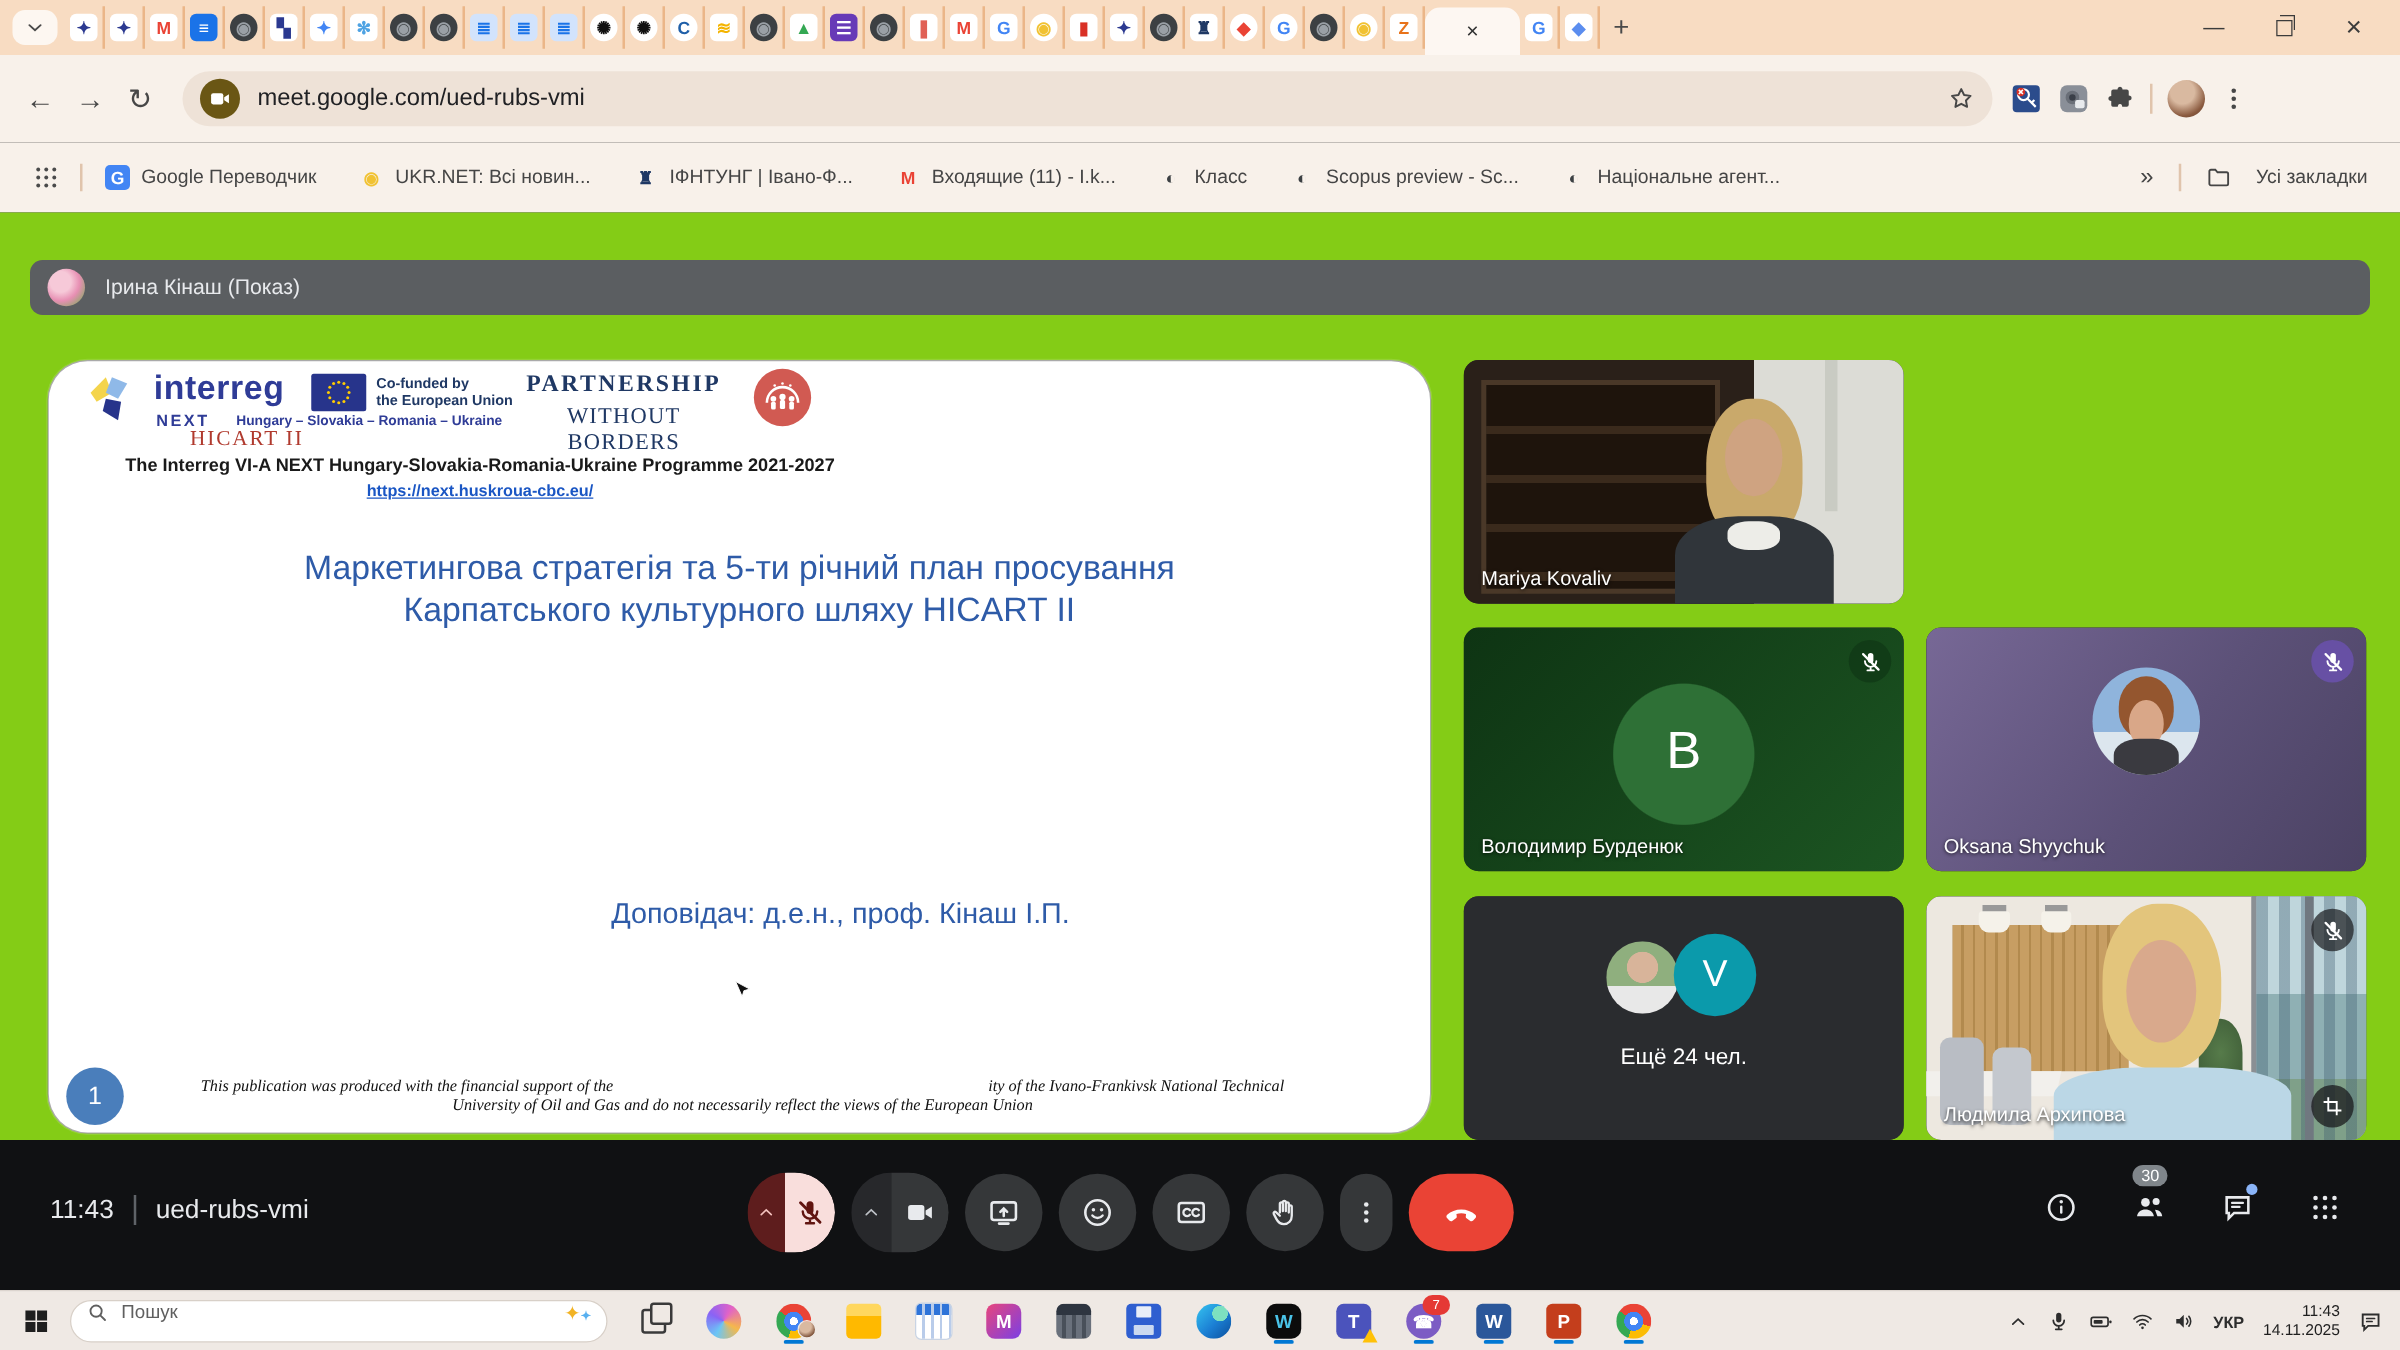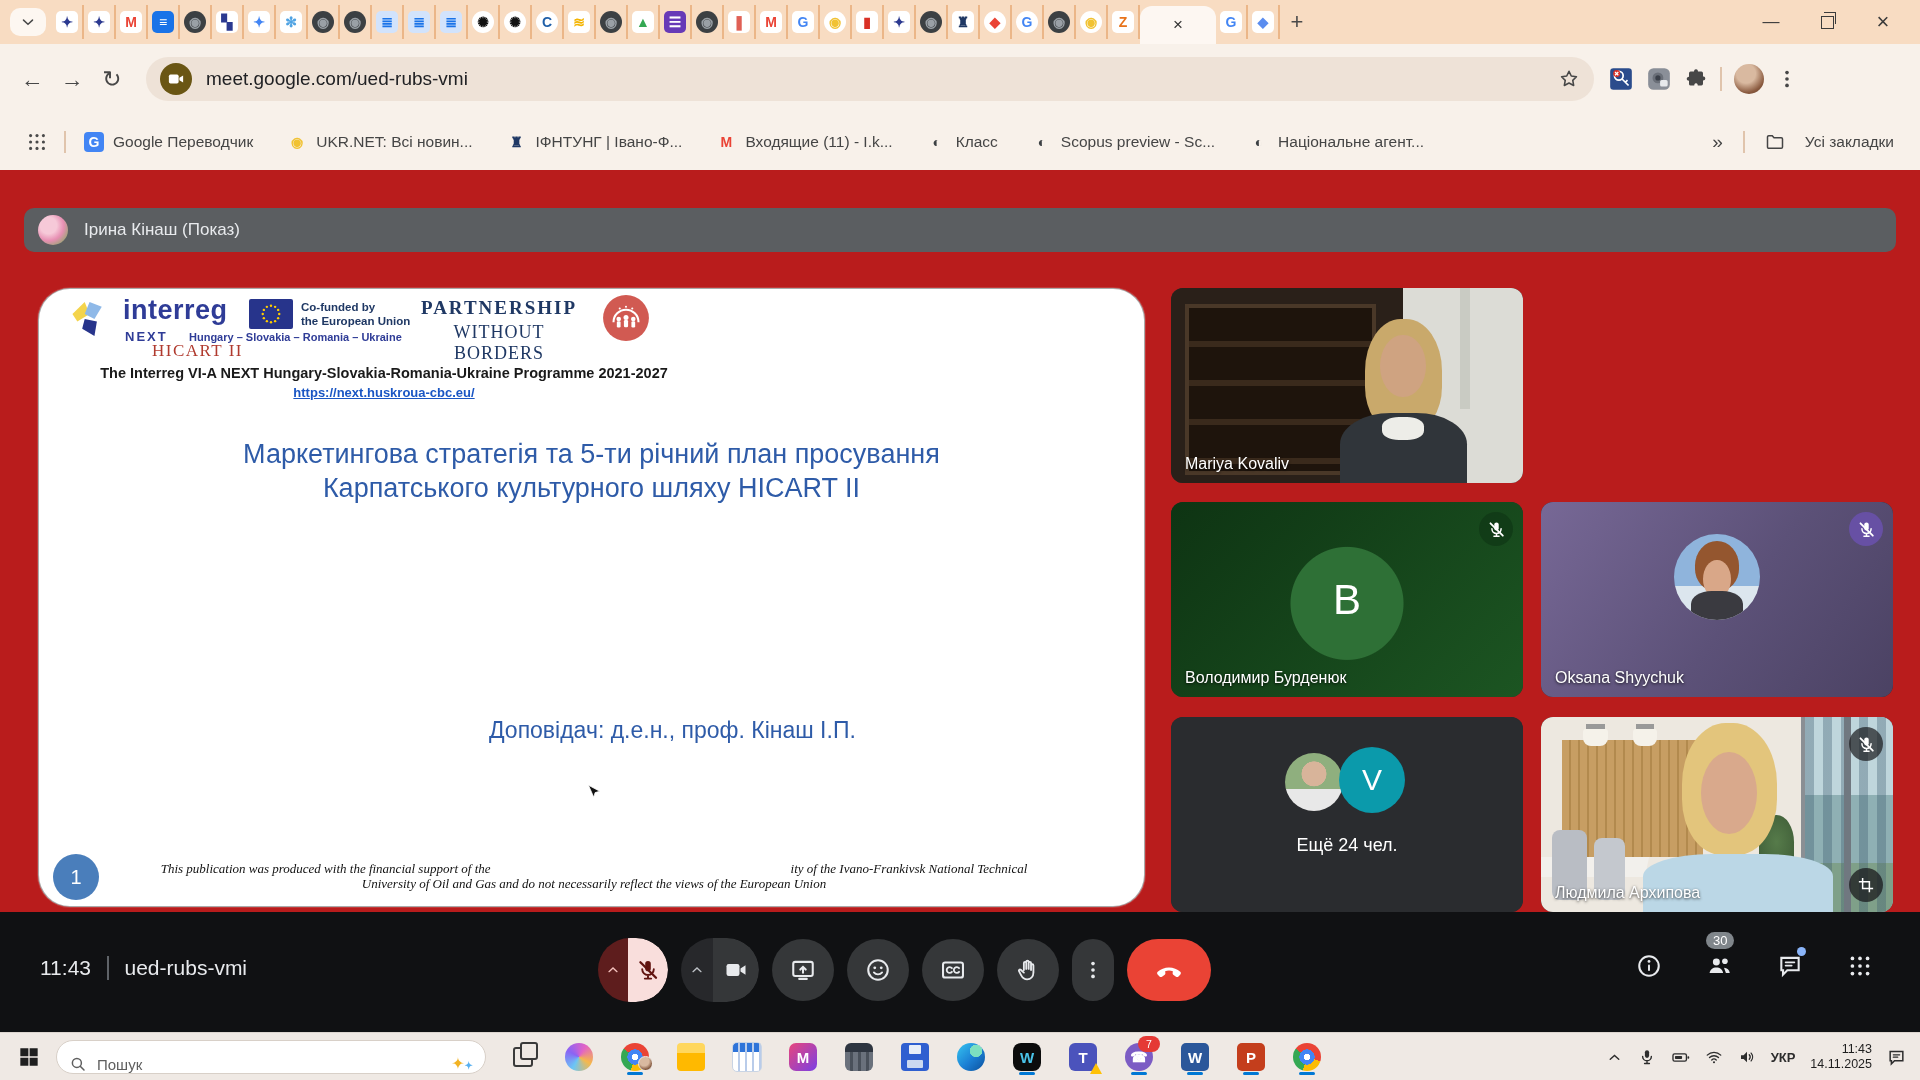--- a/index.html
+++ b/index.html
@@ -32,21 +32,21 @@
   #toolright{display:flex;align-items:center;gap:12px;margin-left:14px;color:#474747;}
   .extic{width:26px;height:26px;border-radius:5px;display:flex;align-items:center;justify-content:center;font-size:13px;font-weight:bold;}
   #avatar{width:30px;height:30px;border-radius:50%;background:radial-gradient(circle at 40% 32%,#D9B9A0 0 35%,#8A5A3F 70%,#5A3A28);}
   #bookbar{left:0;top:114px;width:1920px;height:56px;background:#F8F1EA;display:flex;align-items:center;}
   #appsgrid{margin-left:26px;margin-right:16px;color:#4a4a4a;}
   .bkdiv{width:2px;height:22px;background:#E0C4AC;margin-right:18px;}
   .bkitem{display:flex;align-items:center;gap:9px;margin-right:34px;color:#454545;font-size:15.5px;white-space:nowrap;}
   .bkic{width:20px;height:20px;border-radius:4px;display:flex;align-items:center;justify-content:center;font-size:14px;font-weight:bold;}
   #bkright{margin-left:auto;display:flex;align-items:center;gap:20px;padding-right:26px;color:#454545;font-size:15.5px;}
   
-  #meet{left:0;top:170px;width:1920px;height:862px;background:#b91c1c;}
+  #meet{left:0;top:170px;width:1920px;height:862px;background:#84cc16;}
   #banner{left:24px;top:38px;width:1872px;height:44px;background:#5B5E61;border-radius:10px;
           display:flex;align-items:center;gap:16px;padding-left:14px;box-sizing:border-box;}
   #banner .bav{width:30px;height:30px;border-radius:50%;background:radial-gradient(circle at 35% 35%,#F6C9D8 0 30%,#E78FB3 55%,#8FA86B 85%);}
   #banner span{color:#E8EAED;font-size:17px;}
   
   #slide{left:38px;top:118px;width:1105px;height:617px;background:#fff;border-radius:32px;
          border:1px solid #00000055;box-shadow:0 0 0 1px #ffffff22;}
   #slide *{box-sizing:border-box;}
   .s-abs{position:absolute;}
   #s-interreg{left:84px;top:6px;color:#2F3C97;font-weight:bold;font-size:27px;letter-spacing:.5px;}
@@ -157,21 +157,21 @@
   .cbtn.end{width:84px;height:62px;border-radius:32px;background:#EA4335;color:#fff;}
   #rightcluster{position:absolute;left:1636px;top:40px;display:flex;align-items:center;gap:44px;color:#E8EAED;}
   .rwrap{position:relative;}
   #cntbadge{position:absolute;left:0;top:-20px;background:#80868B;color:#fff;font-size:13px;border-radius:9px;padding:1px 7px;}
   #chatdot{position:absolute;right:-3px;top:-6px;width:9px;height:9px;border-radius:50%;background:#8AB4F8;}
   
   #taskbar{left:0;top:1032px;width:1920px;height:48px;background:#EFE9E4;border-top:1px solid #DCD5CF;
            display:flex;align-items:center;}
   #startbtn{margin-left:16px;color:#1F1F1F;flex:none;}
   #tsearch{margin-left:14px;width:430px;height:34px;background:#fff;border:1px solid #D8D0C8;border-radius:17px;
-           display:flex;align-items:flex-end;gap:10px;padding:0 12px;box-sizing:border-box;color:#5f5f5f;flex:none;}
+           display:flex;align-items:flex-start;gap:10px;padding:0 12px;box-sizing:border-box;color:#5f5f5f;flex:none;}
   #tsearch .stxt{font-size:15px;flex:1;}
   .spark{font-size:16px;color:#F2B324;}
   .spark b{font-size:10px;color:#58B0F0;}
   #tapps{display:flex;align-items:center;gap:26px;margin-left:22px;}
   .tbapp{position:relative;width:30px;height:34px;display:flex;align-items:center;justify-content:center;flex:none;}
   .appic{width:28px;height:28px;border-radius:6px;display:flex;align-items:center;justify-content:center;
          color:#fff;font-weight:bold;font-size:15px;}
   .activebar{position:absolute;bottom:-1px;left:7px;width:16px;height:3px;border-radius:2px;background:#0078D4;}
   .k-taskview{background:transparent;border:2.5px solid #3A3A3A;width:16px;height:16px;border-radius:3px;position:relative;}
   .k-taskview:before{content:"";position:absolute;left:5px;top:-7px;width:14px;height:14px;border:2.5px solid #3A3A3A;border-radius:3px;background:#EFE9E4;}

